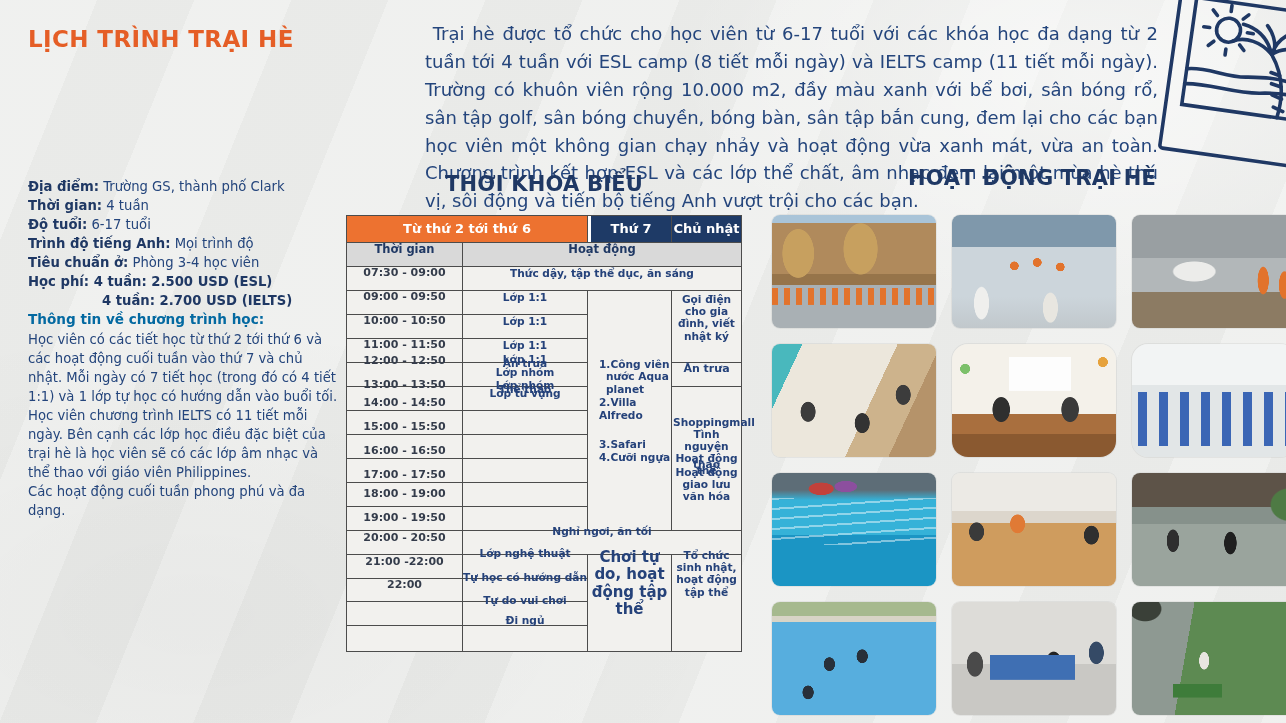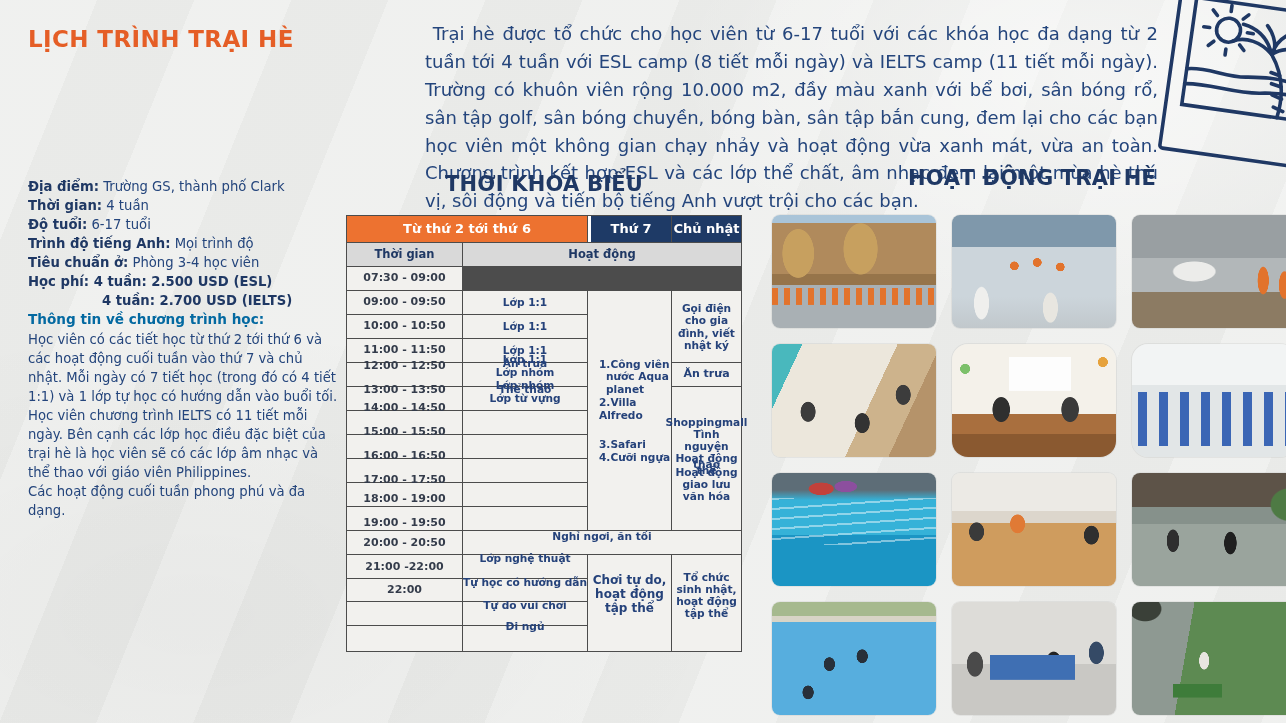--- a/index.html
+++ b/index.html
@@ -40,21 +40,21 @@
   .info p{margin:0}
 
   
   .tt{
     left:346px;top:215px;
     display:grid;
     grid-template-columns:115px 124px 83px 69px;
     grid-template-rows:26px 23px 23px 23px 23px 23px 23px 23px 23px 23px 23px 23px 23px 23px 23px 22px 23px 25px;
     gap:1px;background:#4c4c4c;border:1px solid #4c4c4c;
   }
-  .c{background:#f2f1ee;display:flex;align-items:center;justify-content:center;text-align:center;
+  .c{background:#f2f1ee;display:flex;justify-content:center;text-align:center;
      font-weight:bold;font-size:11px;color:#25427a;line-height:1.15;position:relative}
   .c.time{color:#343c4b;font-size:11px}
   .c.hdr1{background:#fff;padding:0}
   .c.hdr1 .fillbox{width:100%;height:100%;display:flex;align-items:center;justify-content:center;
      color:#fff;font-size:13px;font-weight:bold}
   .fill-orange{background:#ed7230}
   .fill-navy{background:#1e3a66}
   .c.hdr2{background:#d9d9d9;color:#1f3864;font-size:11.5px}
   .c.act{font-size:10.6px}
   .z{z-index:6}
@@ -209,20 +209,21 @@
     <div class="fillbox fill-navy">Thứ 7</div>
   </div>
   <div class="c hdr1" style="grid-area:1/4/2/5;padding-left:0">
     <div class="fillbox fill-navy">Chủ nhật</div>
   </div>
 
   <div class="c hdr2" style="grid-area:2/1/3/2">Thời gian</div>
   <div class="c hdr2" style="grid-area:2/2/3/5">Hoạt động</div>
 
   <div class="c time" style="grid-area:3/1/4/2">07:30 - 09:00</div>
+  <div class="c act" style="grid-area:3/2/4/5">Thức dậy, tập thể dục, ăn sáng</div>
 
   <div class="c time" style="grid-area:4/1/5/2">09:00 - 09:50</div>
   <div class="c act" style="grid-area:4/2/5/3">Lớp 1:1</div>
   <div class="c time" style="grid-area:5/1/6/2">10:00 - 10:50</div>
   <div class="c act" style="grid-area:5/2/6/3">Lớp 1:1</div>
   <div class="c time" style="grid-area:6/1/7/2">11:00 - 11:50</div>
   <div class="c act" style="grid-area:6/2/7/3">Lớp 1:1</div>
 
   <div class="c sat-list" style="grid-area:4/3/14/4">
     <span>1.Công viên</span>
@@ -287,21 +288,21 @@
   <div class="c act z" style="grid-area:14/2/15/5">
       <span class="s6">Nghỉ ngơi, ăn tối</span>
     </div>
 
   <div class="c time z" style="grid-area:15/1/16/2">
       <span class="sD">20:00 - 20:50</span>
     </div>
   <div class="c act z" style="grid-area:15/2/16/3">
       <span class="s8">Lớp nghệ thuật</span>
     </div>
-  <div class="c z" style="grid-area:15/3/19/4;font-size:12px;padding:2px">
+  <div class="c z" style="grid-area:15/3/19/4;font-size:15px;padding:2px">
       <span class="s8">Chơi tự do, hoạt động tập thể</span>
     </div>
   <div class="c z" style="grid-area:15/4/19/5;font-size:10.6px;padding:2px">
       <span class="s8">Tổ chức sinh nhật, hoạt động tập thể</span>
     </div>
 
   <div class="c time z" style="grid-area:16/1/17/2">
       <span class="sD">21:00 -22:00</span>
     </div>
   <div class="c act z" style="grid-area:16/2/17/3">

